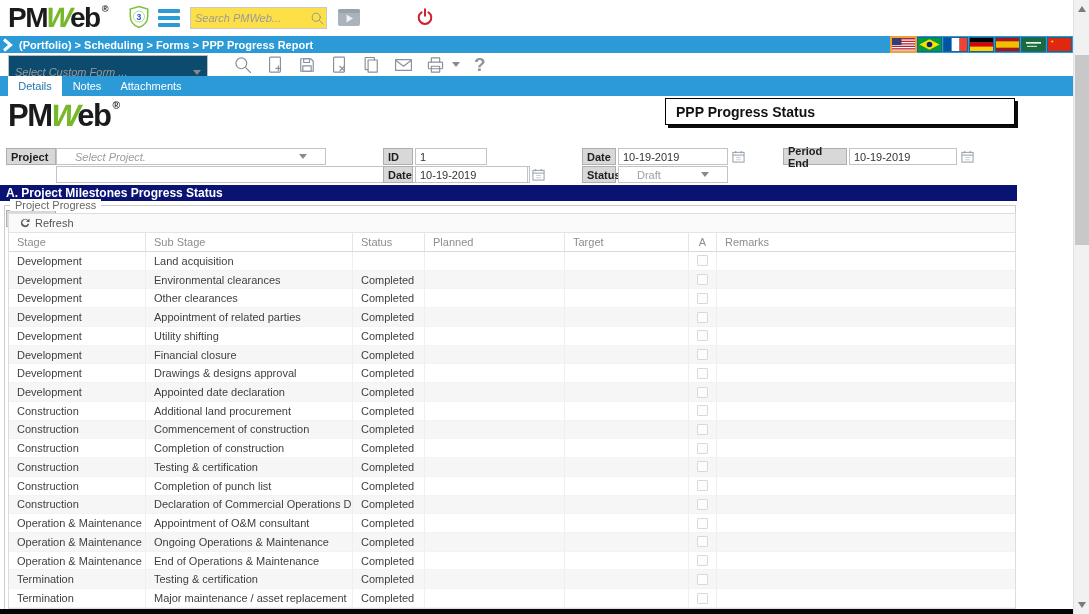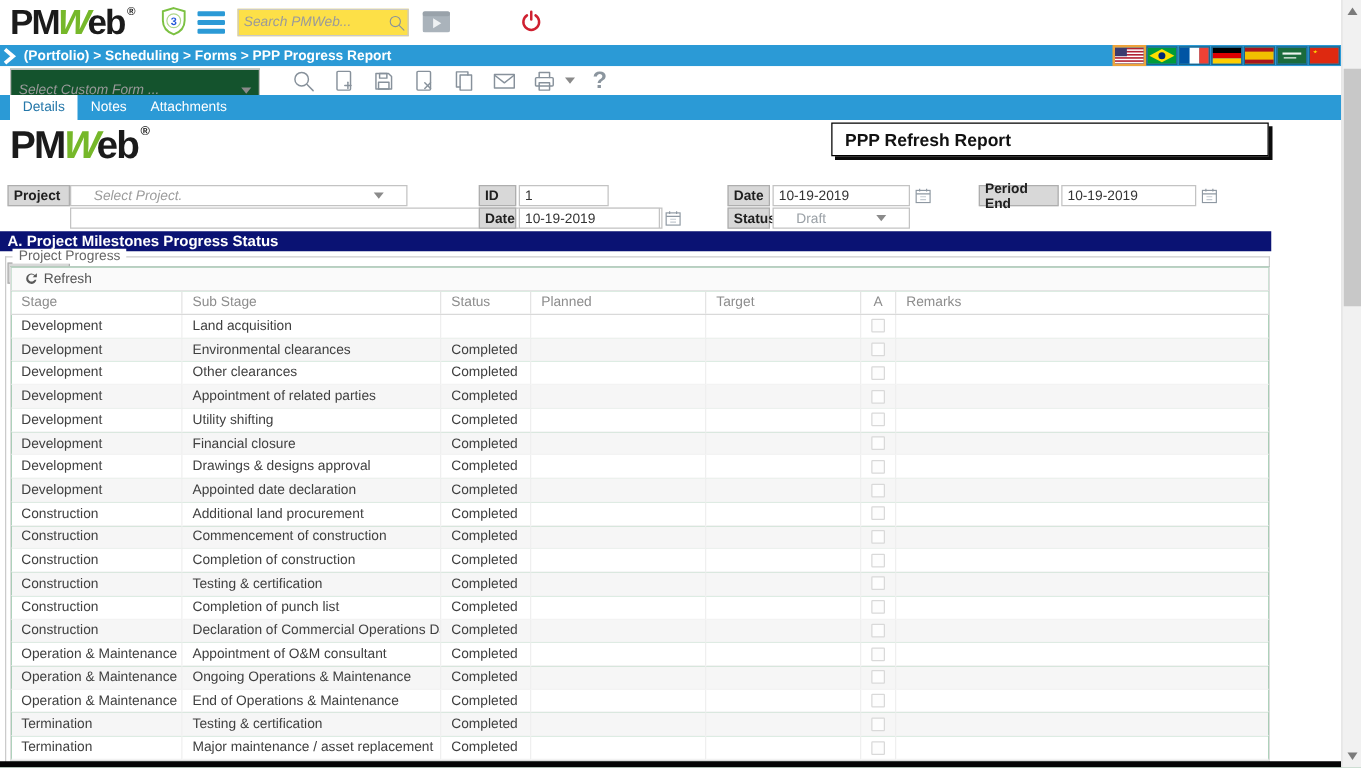--- a/index.html
+++ b/index.html
@@ -26,21 +26,21 @@
   
   .crumbbar{position:absolute;left:0;top:36px;width:1073px;height:17px;background:#2b9ad6;display:flex;align-items:center;color:#fff;font-size:11px;font-weight:bold;}
   .crumb-chev{margin:0 6px 0 2px;display:flex;align-items:center;}
   .crumb a{color:#fff;cursor:pointer;}
   .flags{position:absolute;right:2px;top:2px;display:flex;align-items:center;gap:3px;}
   .flag{width:23px;height:13px;display:flex;cursor:pointer;outline:1px solid rgba(0,0,0,.35);}
   .flag.sel{outline:2px solid #eda33c;}
 
   
   .recbar{position:absolute;left:0;top:53px;width:1073px;height:23px;background:#fff;}
-  .cselect{position:absolute;left:8px;top:2px;width:200px;height:19px;border:1px solid #bdbdbd;display:flex;align-items:center;padding:16px 6px;cursor:pointer;background:#14532d;}
+  .cselect{position:absolute;left:8px;top:2px;width:200px;height:19px;border:1px solid #bdbdbd;display:flex;align-items:center;padding:16px 6px;cursor:pointer;background:#0c4a6e;}
   .cselect .ph{flex:1;font:italic 11px "Liberation Sans",sans-serif;color:#9a9a9a;white-space:nowrap;overflow:hidden;}
   .caret{width:0;height:0;border-left:4px solid transparent;border-right:4px solid transparent;border-top:5px solid #8a8a8a;}
   .icorow{position:absolute;left:232px;top:0;height:23px;display:flex;align-items:center;gap:10px;}
   .tbico{width:22px;height:22px;display:flex;align-items:center;justify-content:center;cursor:pointer;}
   .tbico svg{stroke:#87919b;stroke-width:1.4;fill:none;stroke-linecap:round;stroke-linejoin:round;}
   .helpq{font-size:19px;font-weight:bold;color:#8b959e;cursor:pointer;padding-left:4px;}
 
   
   .tabbar{position:absolute;left:0;top:76px;width:1073px;height:20px;background:#2b9ad6;display:flex;}
   .tab{height:20px;display:flex;align-items:center;justify-content:center;font-size:11px;color:#fff;cursor:pointer;}
@@ -276,21 +276,21 @@
   </div>
 
   <div class="brand brand-doc">
       <span>PM</span>
       <span class="w">W</span>
       <span>eb</span>
       <span class="reg">®</span>
     </div>
 
   <div class="titlebox">
-    <span>PPP Refresh Report</span>
+    <span>PPP Progress Status</span>
   </div>
 
   <div class="flabel" style="left:6px;top:148px;width:50px;">Project</div>
   <div class="fselect" style="left:56px;top:148px;width:270px;">
     <span class="ph">Select Project.</span>
     <span class="caret"></span>
   </div>
   <div class="flabel" style="left:383px;top:148px;width:30px;">ID</div>
   <input class="finput" style="left: 415px; top: 148px; width: 72px;" value="1">
   <div class="flabel" style="left:582px;top:148px;width:34px;">Date</div>

